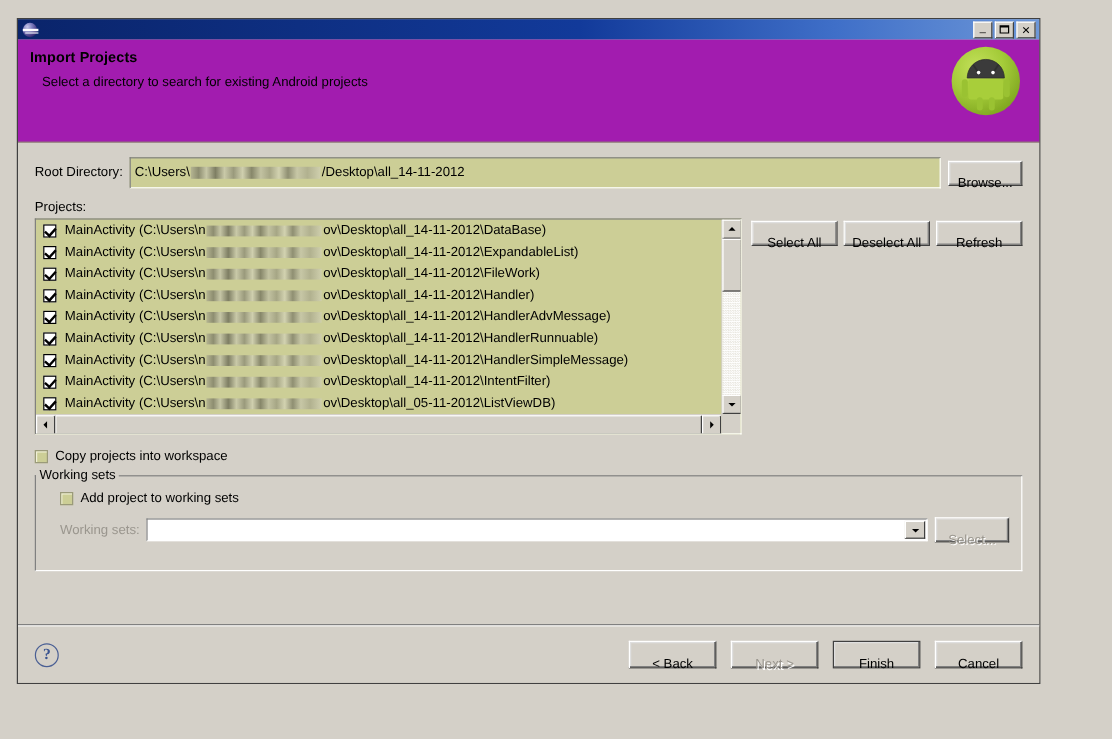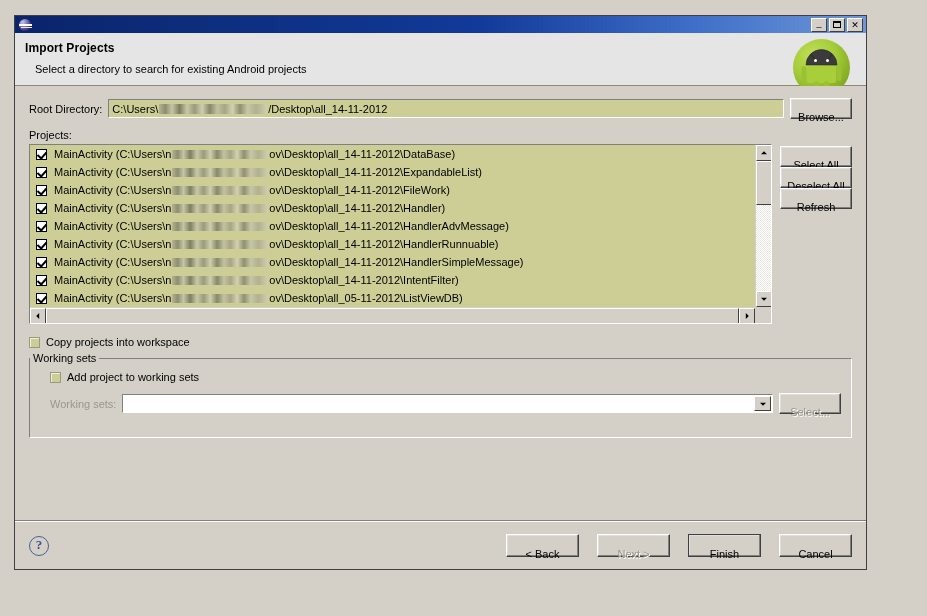--- a/index.html
+++ b/index.html
@@ -94,22 +94,22 @@
     position: absolute;
     left: 3px; top: 2px;
     width: 8px; height: 7px;
     border: 1px solid #000;
     border-top-width: 2px;
     box-sizing: border-box;
   }
 
   
   .banner {
-    background: #e5e5e5;
-    height: 53px;
+    background: #a21caf;
+    height: 86px;
     border-bottom: 1px solid #8a8a6e;
     position: relative;
     flex: none;
     padding: 8px 12px 0 10px;
     box-sizing: border-box;
   }
   .banner-title {
     font-size: 12px;
     font-weight: bold;
     color: #000;
@@ -149,21 +149,21 @@
   .row-root {
     display: flex;
     align-items: center;
     gap: 6px;
   }
   .lbl { font-size: 11px; color: #000; white-space: nowrap; }
   .lbl.dim { color: #9a968e; }
 
   .textfield {
     flex: 1;
-    height: 19px;
+    height: 26px;
     background: #ccce96;
     border: 1px solid;
     border-color: #808080 #ffffff #ffffff #808080;
     box-sizing: border-box;
     display: flex;
     align-items: center;
     padding: 0 3px;
     font-size: 11px;
     overflow: hidden;
     white-space: nowrap;
@@ -331,21 +331,22 @@
   .sb-track-v {
     position: absolute;
     left: 0; top: 16px; right: 0; bottom: 16px;
     background: repeating-conic-gradient(#e8e6de 0% 25%, #ffffff 0% 50%) 0 0/2px 2px;
   }
   .vtop { position: absolute; left:0; top:0; }
   .vbot { position: absolute; left:0; bottom:0; }
 
   .side-btns {
     display: flex;
-    flex-direction: column;
+    flex-direction: row;
+    gap: 5px;
     padding-top: 2px;
   }
   .side-btns .btn { width: 72px; min-width: 72px; }
 
   
   .row-copy {
     margin-top: 12px;
     display: flex;
     align-items: center;
   }
@@ -426,21 +427,21 @@
     border: 1px solid #4a5f94;
     color: #3a5490;
     font-size: 13px;
     line-height: 16px;
     text-align: center;
     font-family: "Liberation Serif", serif;
     font-weight: bold;
     background: #d4d0c8;
   }
   .footer-spacer { flex: 1; }
-  .footer-btns { display: flex; gap: 18px; }
+  .footer-btns { display: flex; gap: 12px; }
   .footer-btns .btn { width: 73px; min-width: 73px; height: 23px; line-height: 21px; }
 </style>
 </head>
 <body>
 
 <div class="dialog">
 
   <div class="titlebar">
     <div class="title-icon">
       <div class="sphere"></div>

